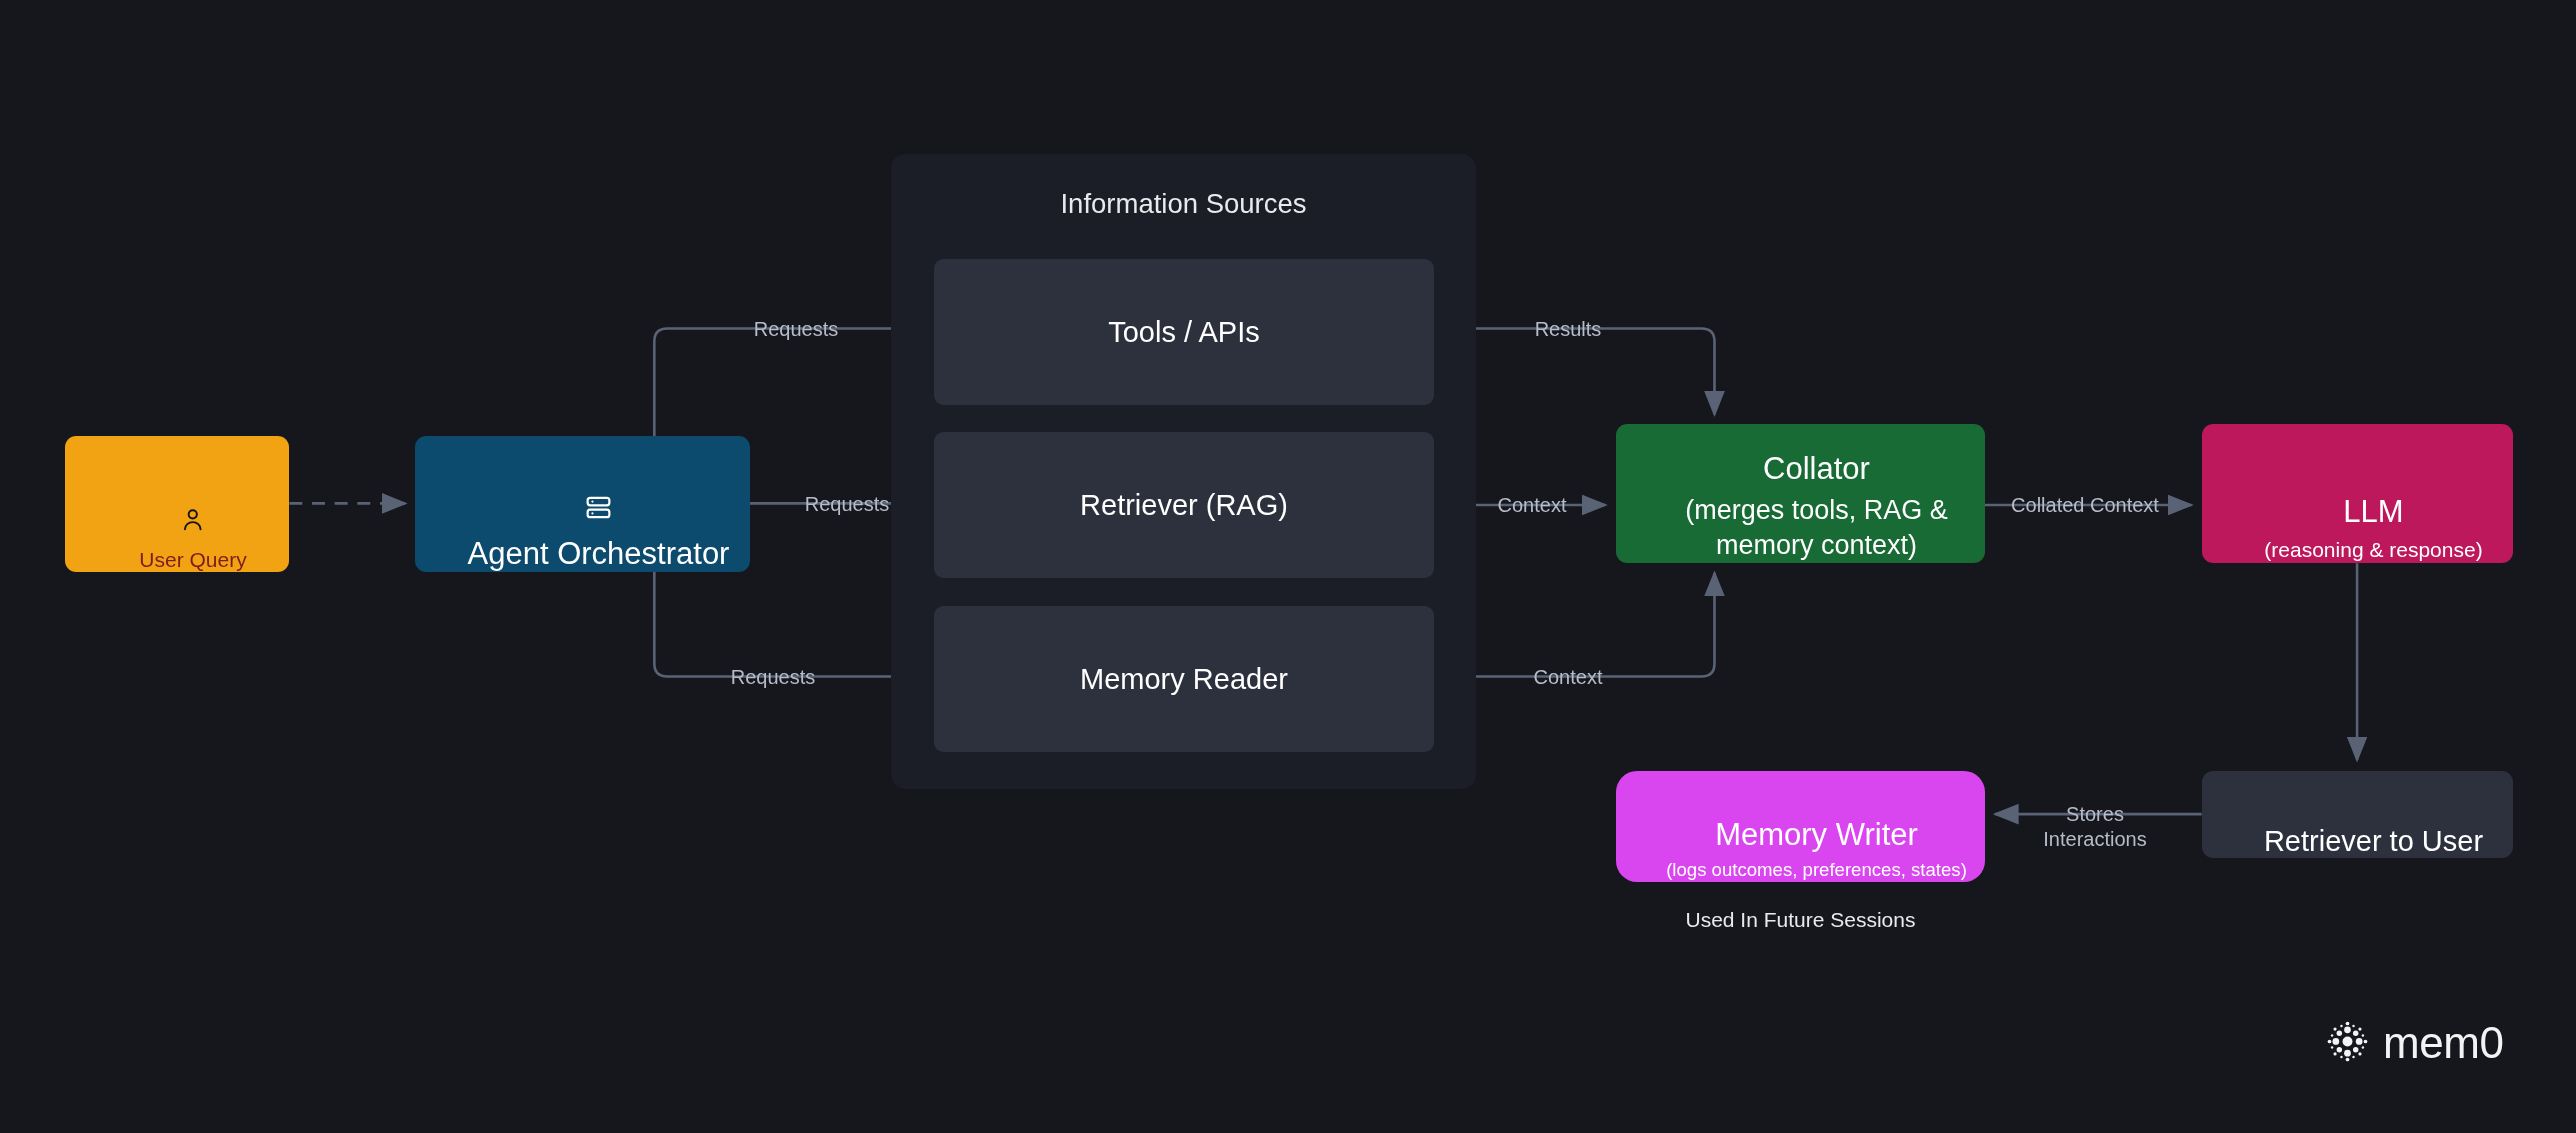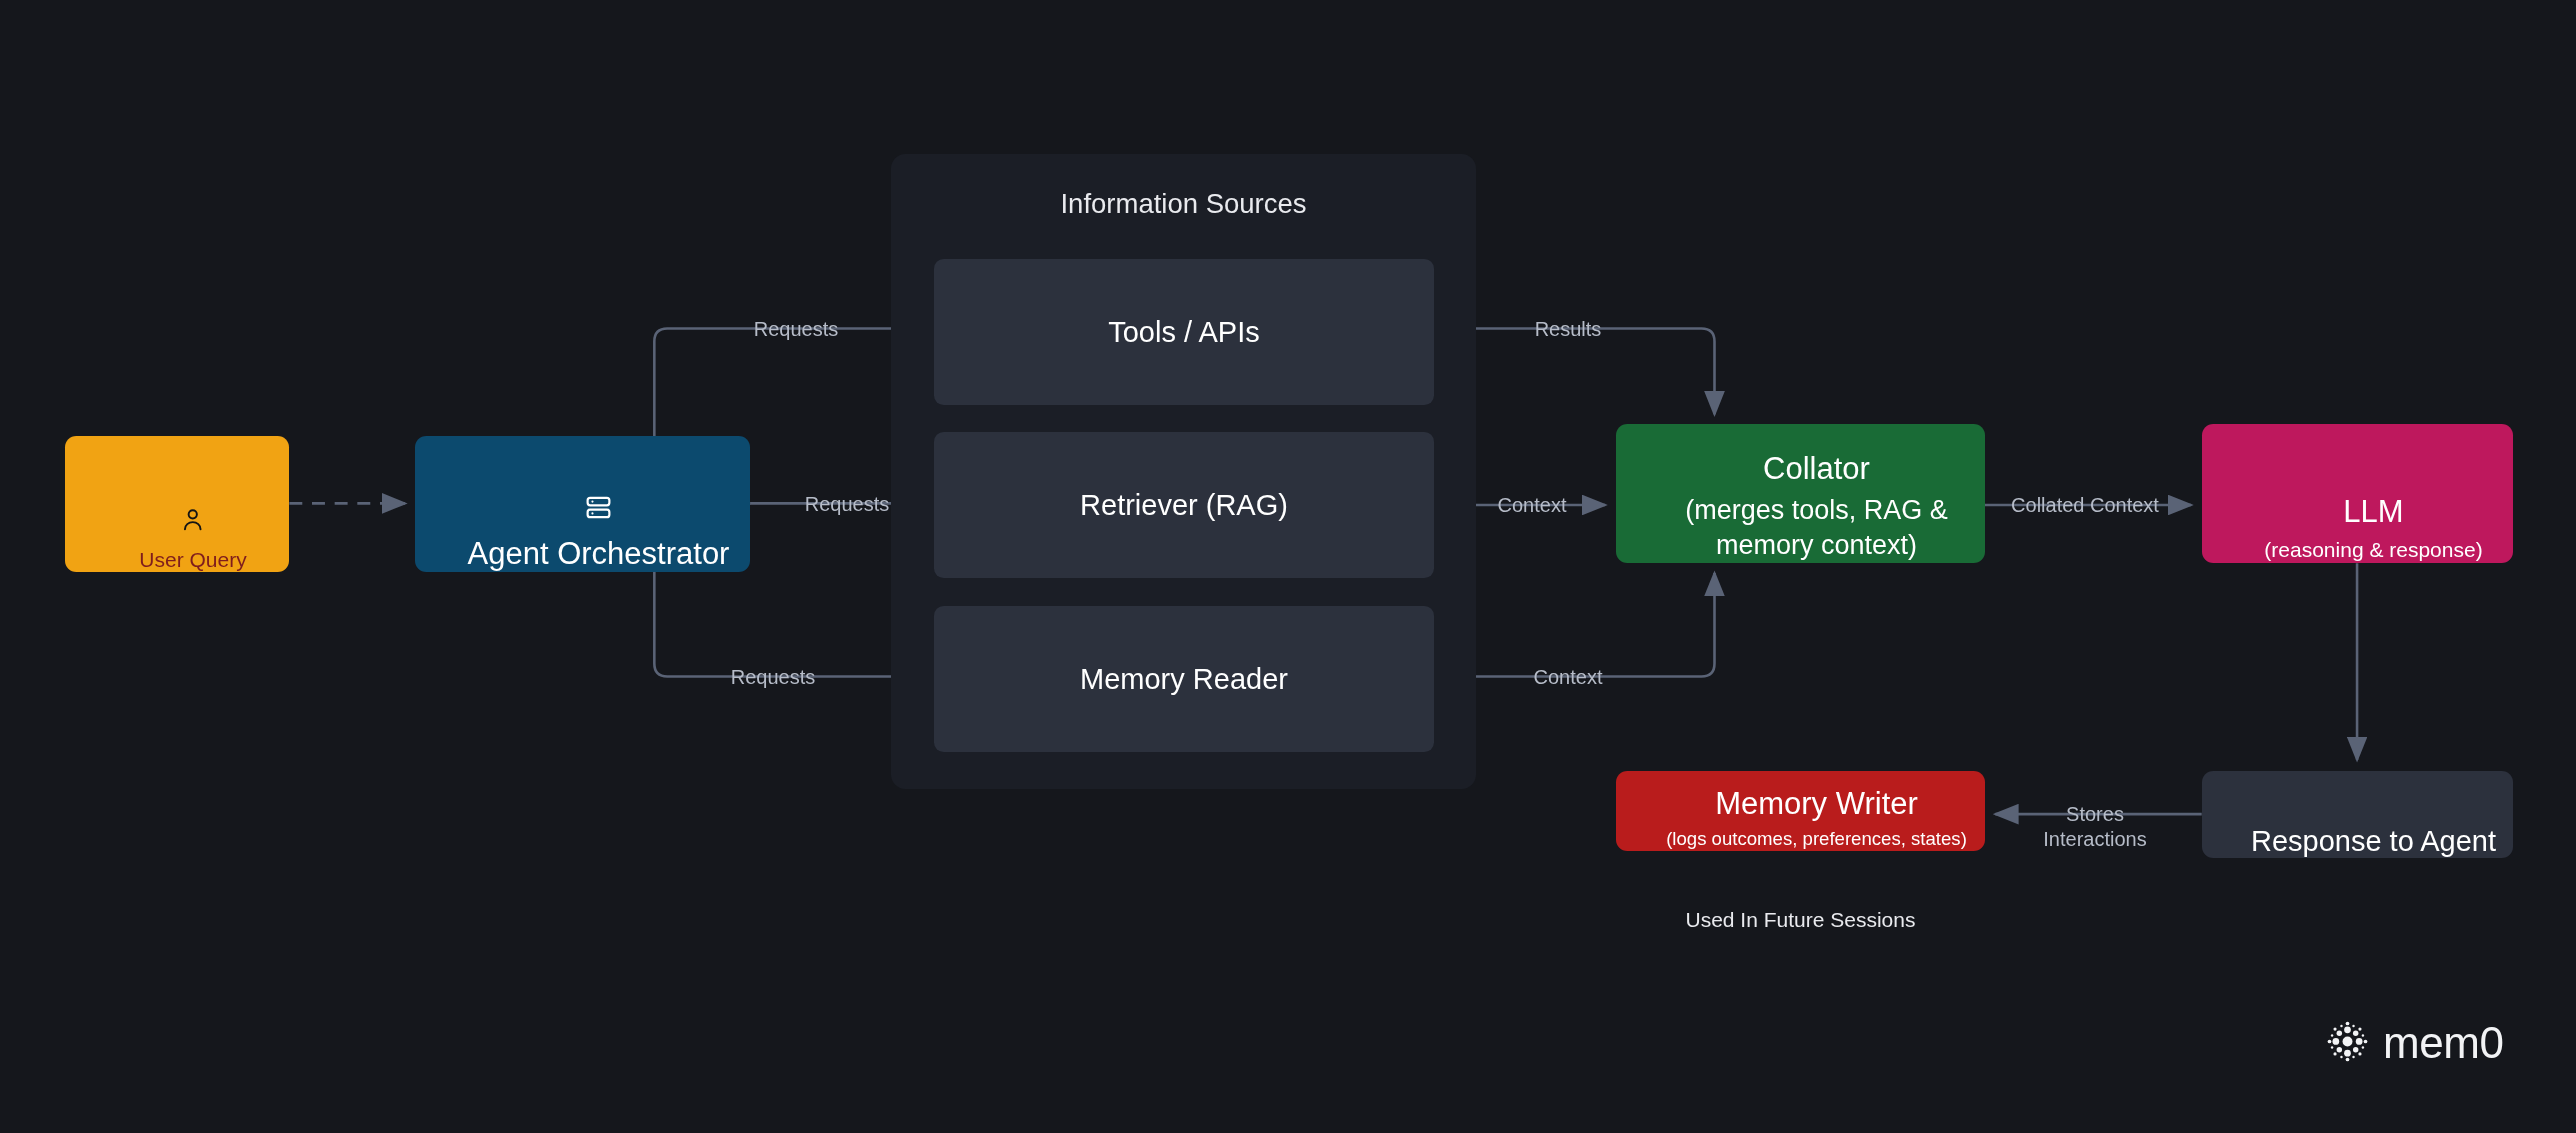--- a/index.html
+++ b/index.html
@@ -82,23 +82,24 @@
   #llm {
     left: 2202px; top: 424px; width: 311px; height: 139px;
     background: #be185d;
     gap: 6.5px;
   }
   #llm .title { font-size: 31px; }
   #llm .sub { font-size: 21px; }
 
   
   #memory-writer {
-    left: 1616px; top: 771px; width: 369px; height: 80px;
-    background: #b91c1c;
+    left: 1616px; top: 771px; width: 369px; height: 111px;
+    background: #d946ef;
     gap: 4.9px;
+    border-radius: 21px;
   }
   #memory-writer .title { font-size: 31px; }
   #memory-writer .sub { font-size: 18.6px; }
 
   
   #response-to-user {
     left: 2202px; top: 771px; width: 311px; height: 87px;
     background: #2c313d;
   }
   #response-to-user .title { font-size: 29px; }
@@ -226,21 +227,21 @@
     <span class="sub">(reasoning
 &amp; response)</span>
   </div>
 
   <div class="node" id="memory-writer">
     <span class="title">Memory Writer</span>
     <span class="sub">(logs outcomes, preferences, states)</span>
   </div>
 
   <div class="node" id="response-to-user">
-    <span class="title">Response to Agent</span>
+    <span class="title">Retriever to User</span>
   </div>
 
   <div id="used-future-sessions">Used In Future Sessions</div>
 
   <div id="mem0-logo">
     <span>
       <svg width="45" height="45" viewBox="0 0 56 56" fill="#f2f3f5">
         <circle cx="28" cy="28" r="6.2"></circle>
         <circle cx="28" cy="13.5" r="4.2"></circle>
         <circle cx="38.2" cy="17.8" r="3.4"></circle>

